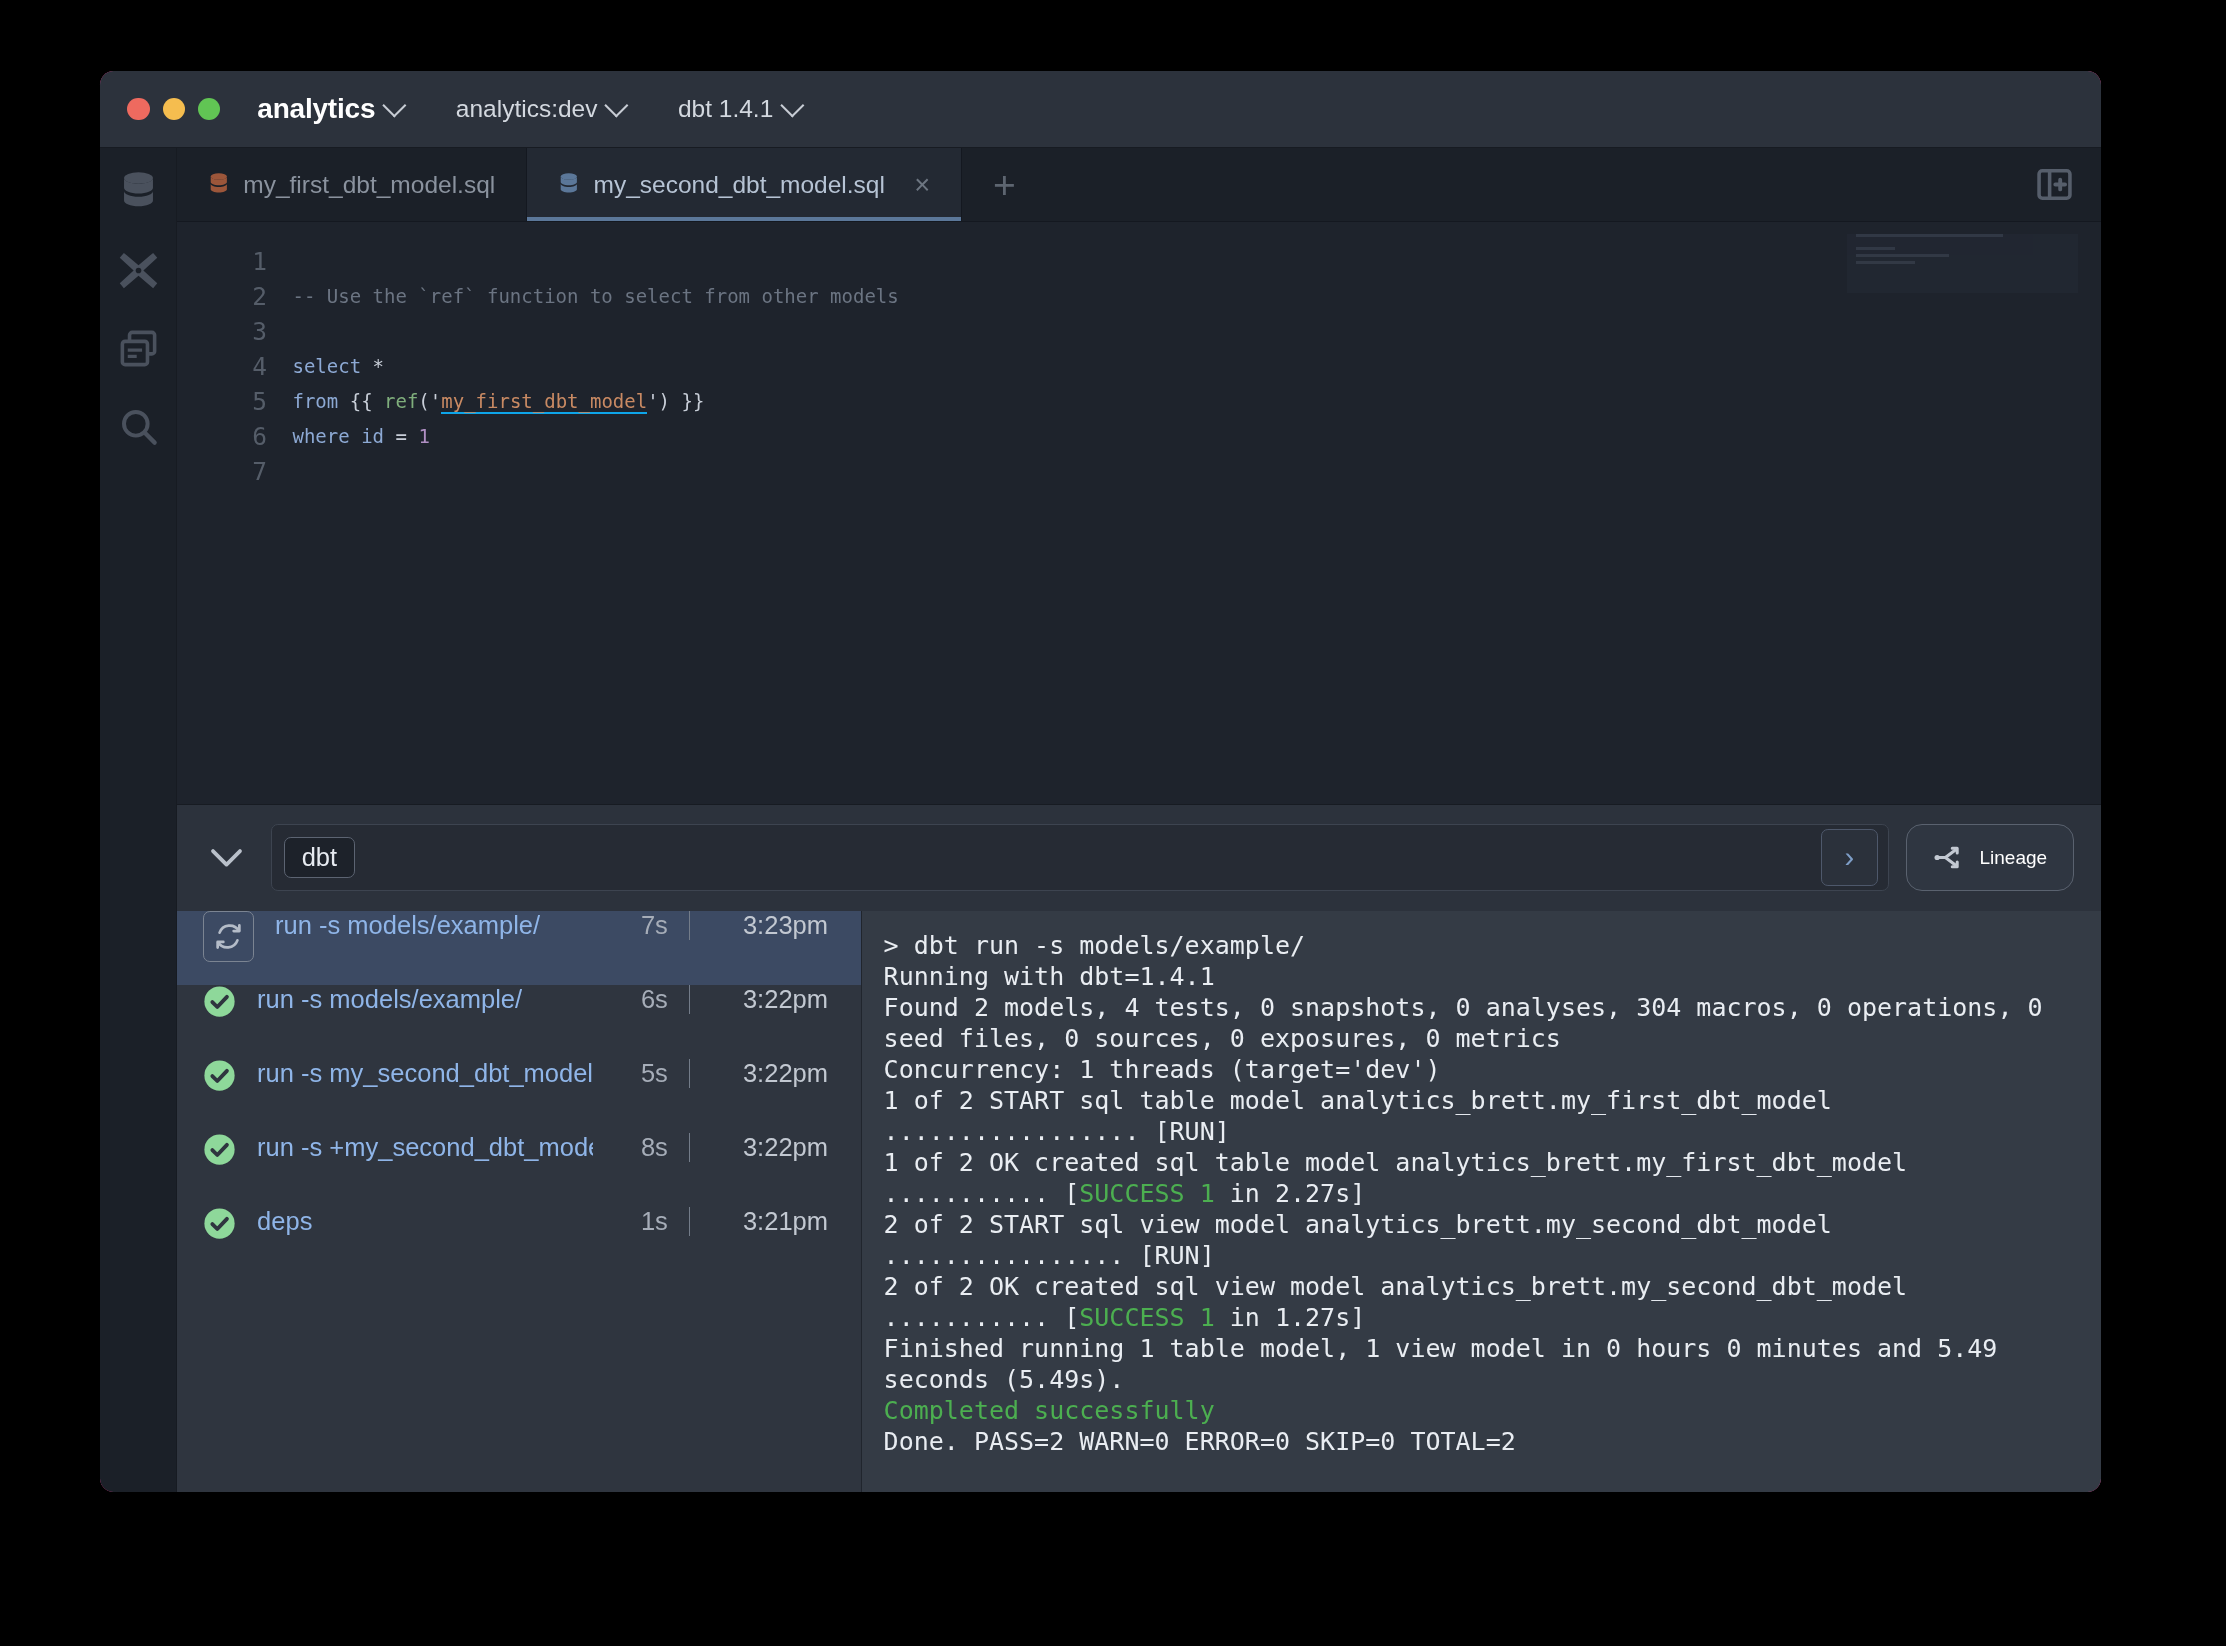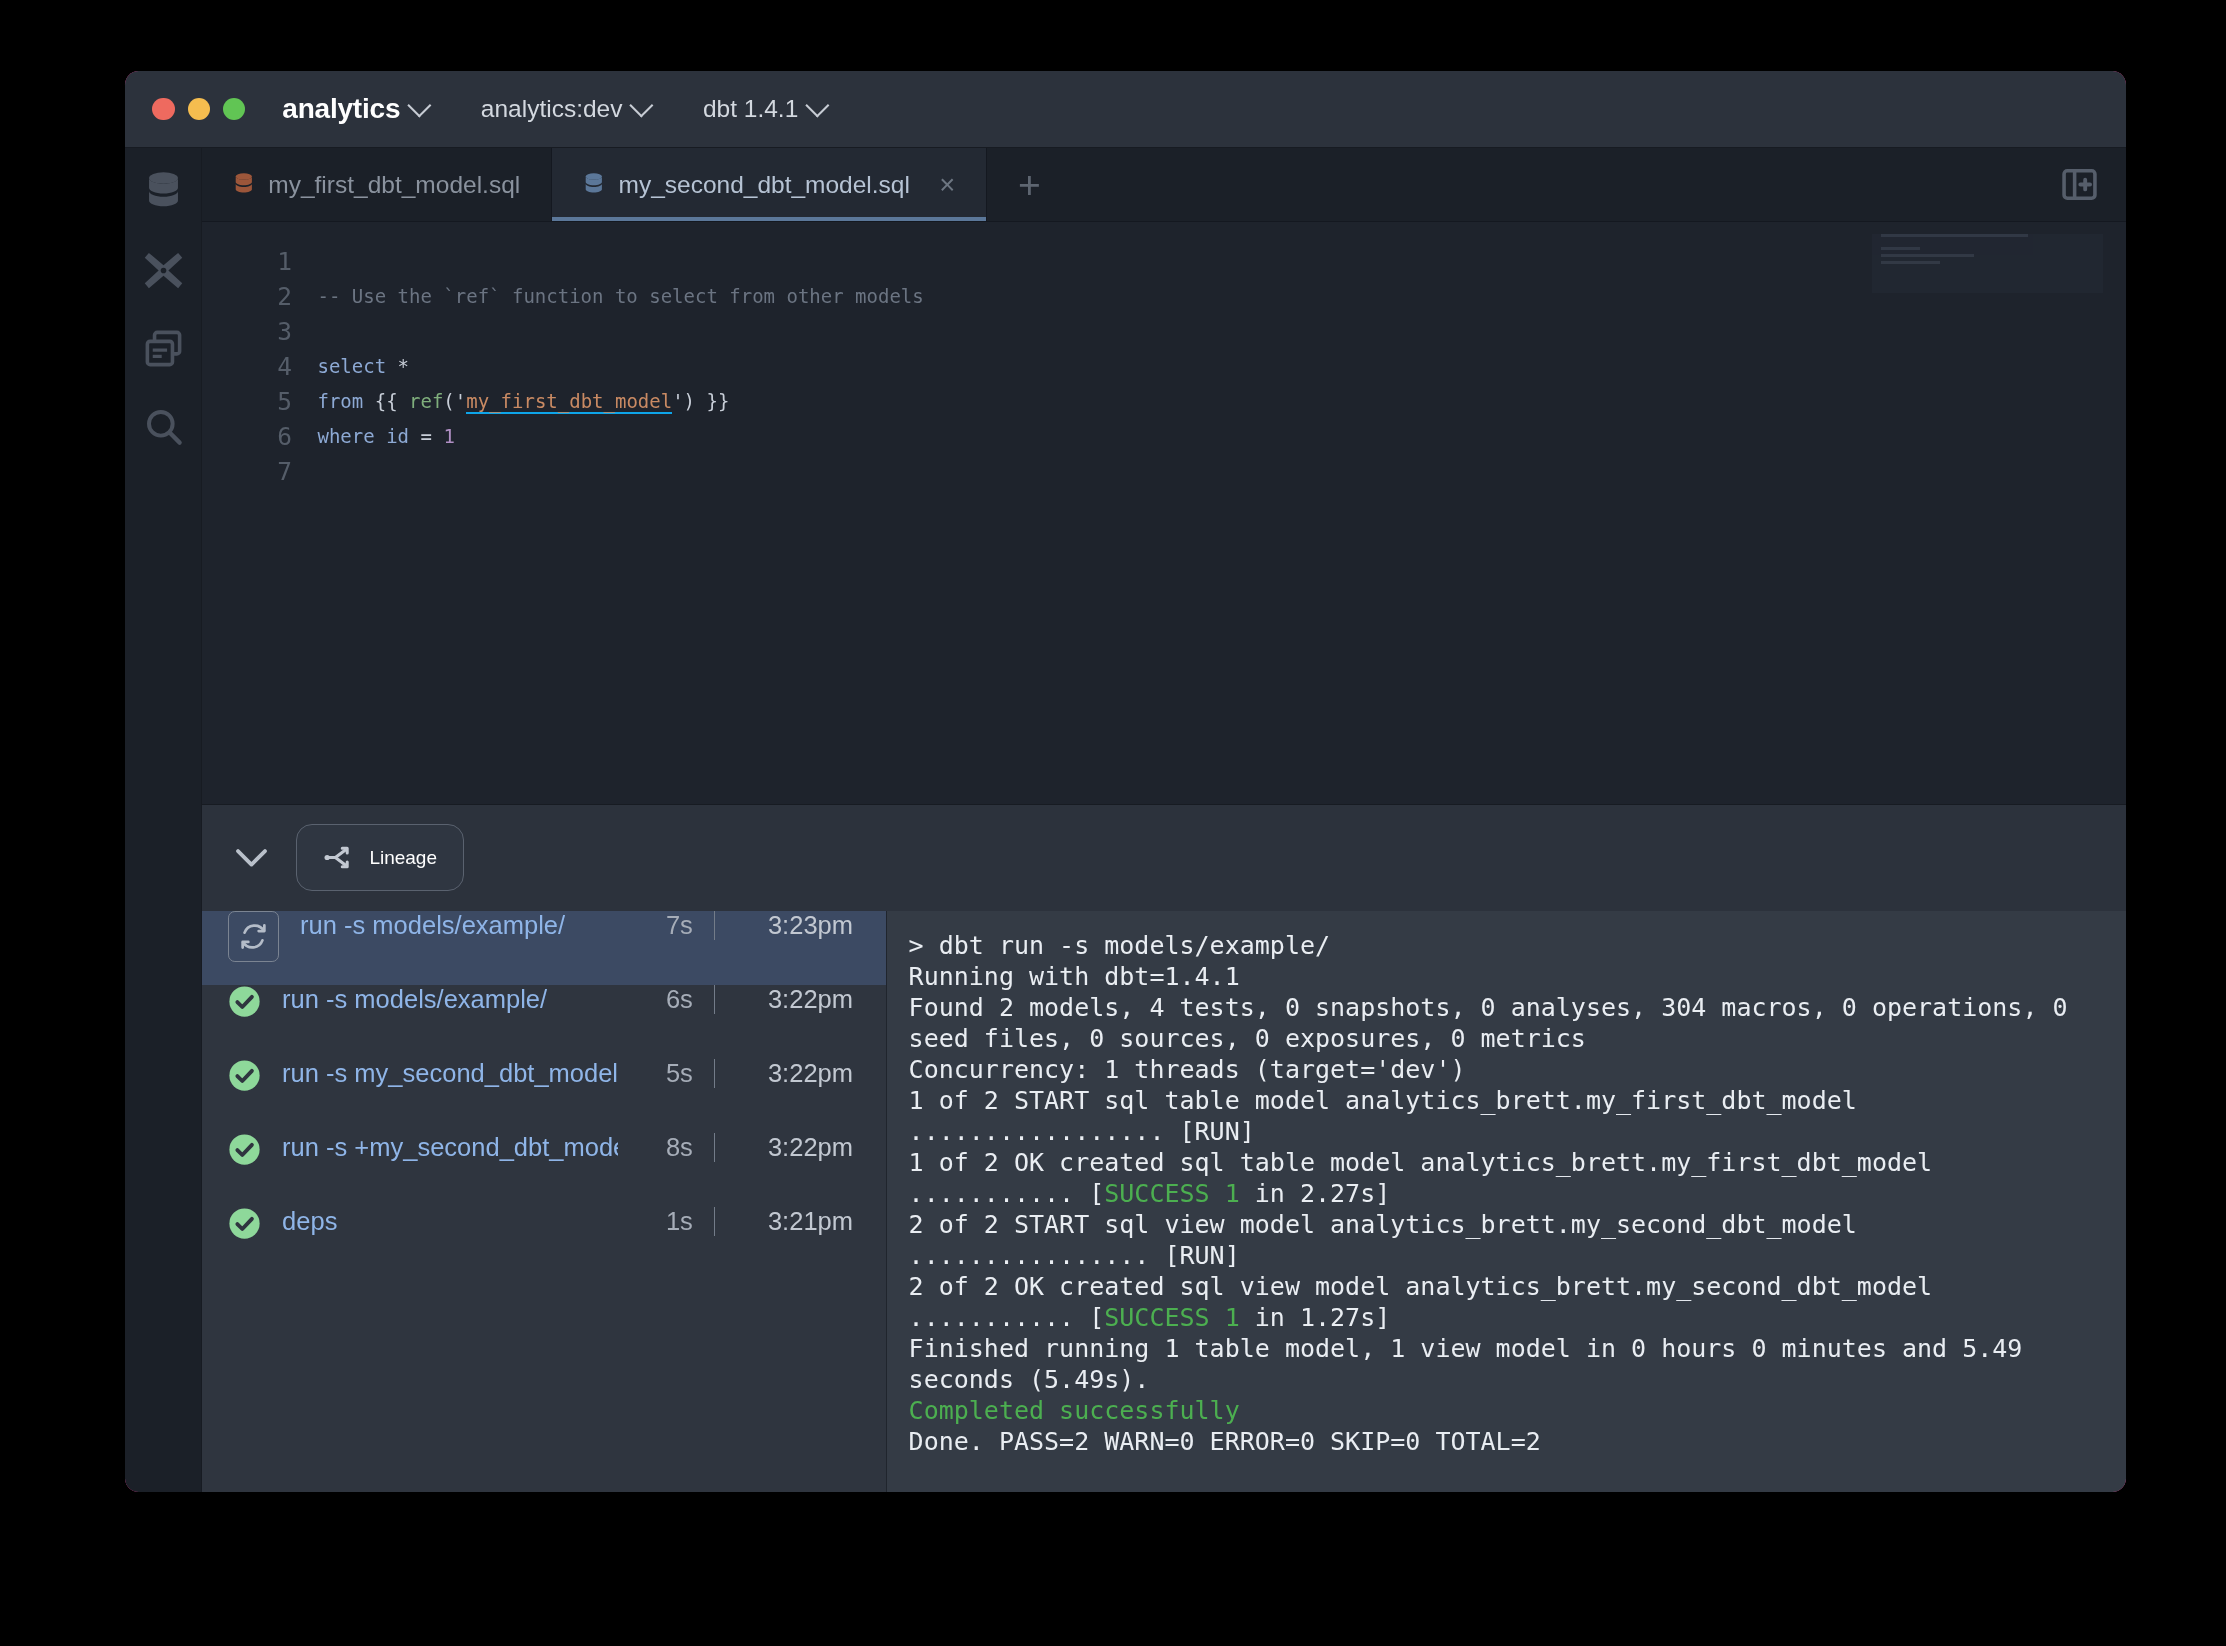--- a/index.html
+++ b/index.html
@@ -5,21 +5,21 @@
   html, body {
     margin: 0; padding: 0;
     width: 2227px; height: 1647px;
     background: #000000;
     overflow: hidden;
     font-family: "Liberation Sans", sans-serif;
   }
 
   #app-window {
     position: absolute;
-    left: 125px; top: 71px;
+    left: 100px; top: 71px;
     width: 2001px; height: 1421px;
     background: #ec4899;
     border-radius: 13.7px;
     overflow: hidden;
     display: flex;
     flex-direction: column;
   }
 
   
   .titlebar {
@@ -329,20 +329,25 @@
           <div class="mm-line" style="width:93px"></div>
           <div class="mm-line" style="width:59px"></div>
         </div>
       </div>
 
       <div class="cmdbar">
         <div class="collapse-chev">
           <svg width="33" height="21.6" viewBox="0 0 24 16">
             <path d="M2 3l10 10L22 3" fill="none" stroke="#b9c0ca" stroke-width="2.8" stroke-linecap="round" stroke-linejoin="round"></path>
           </svg>
+        </div>
+        <div class="cmd-input">
+          <span class="dbt-chip">dbt</span>
+          <span class="cmd-typing"></span>
+          <span class="run-btn">›</span>
         </div>
         <div class="lineage-btn">
           <svg width="33" height="33" viewBox="0 0 24 24">
             <path d="M3 12h6M9 12l8-6M9 12l8 6" fill="none" stroke="#c3c9d2" stroke-width="2.2" stroke-linecap="round"></path>
             <path d="M14 5.2h3.6v3.6M14 18.8h3.6v-3.6" fill="none" stroke="#c3c9d2" stroke-width="2.2" stroke-linecap="round" stroke-linejoin="round"></path>
             <circle cx="3" cy="12" r="1.9" fill="#c3c9d2"></circle>
           </svg>
           <span>Lineage</span>
         </div>
       </div>

